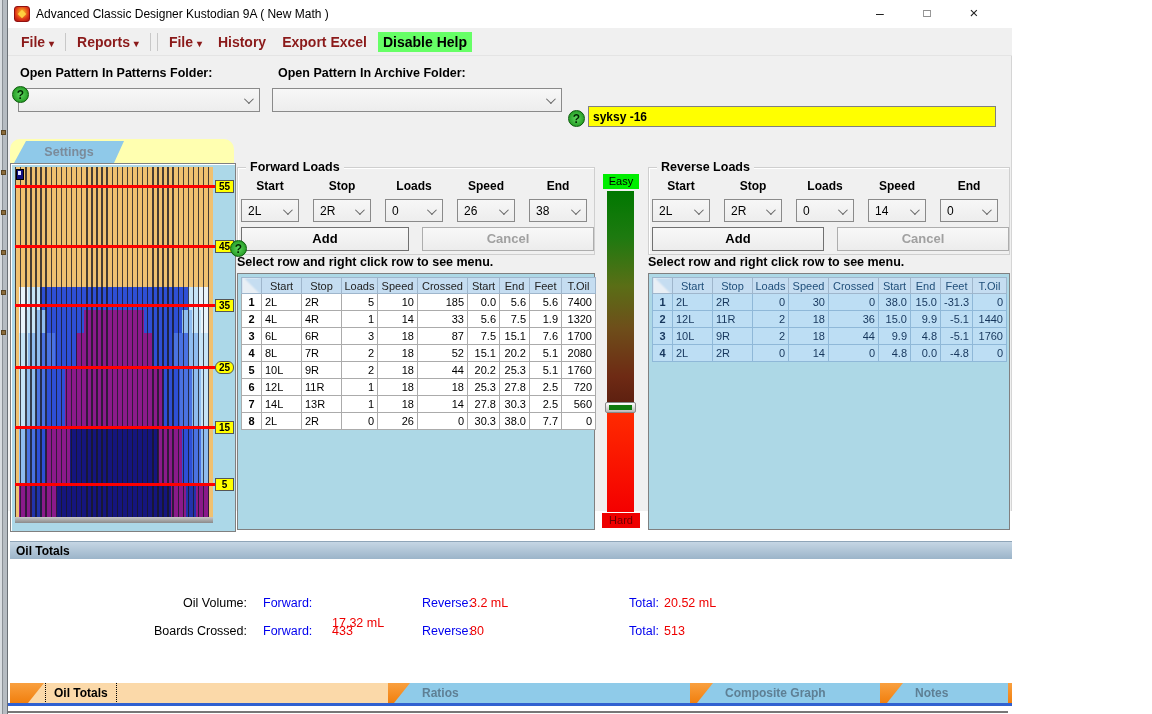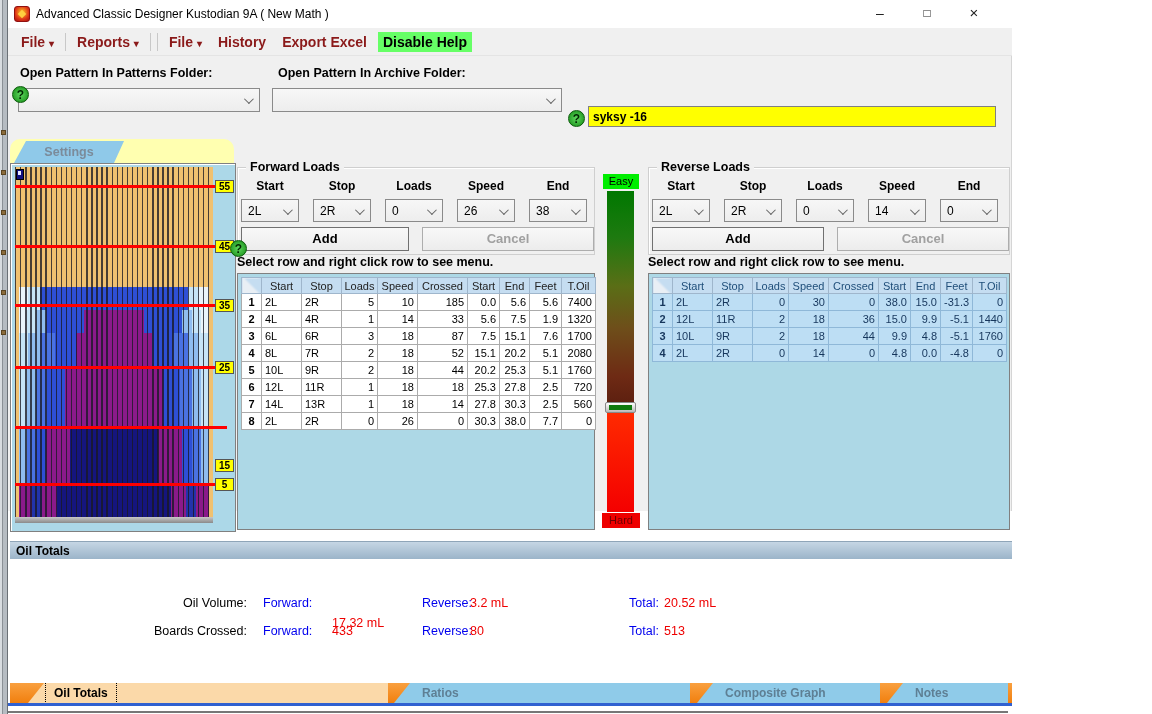--- a/index.html
+++ b/index.html
@@ -173,22 +173,22 @@
       </div>
       <div class="red-line" style="top:21px;"></div>
       <div class="red-line" style="top:81px;"></div>
       <div class="red-line" style="top:140px;"></div>
       <div class="red-line" style="top:202px;"></div>
       <div class="red-line" style="top:262px;"></div>
       <div class="red-line" style="top:319px;"></div>
       <div class="dist-label" style="top:16px;">55</div>
       <div class="dist-label" style="top:76px;">45</div>
       <div class="dist-label" style="top:135px;">35</div>
-      <div class="dist-label" style="top:197px;">25</div>
-      <div class="dist-label" style="top:257px;margin-top:38px;">15</div>
+      <div class="dist-label" style="top:197px;border-radius:6px;">25</div>
+      <div class="dist-label" style="top:257px;">15</div>
       <div class="dist-label" style="top:314px;">5</div>
     </div>
 
     <div class="group" style="left:229px; width:358px;">
       <div class="group-title">Forward Loads</div>
       <div class="col-label" style="left:3px;">Start</div>
       <div class="col-label" style="left:75px;">Stop</div>
       <div class="col-label" style="left:147px;">Loads</div>
       <div class="col-label" style="left:219px;">Speed</div>
       <div class="col-label" style="left:291px;">End</div>

